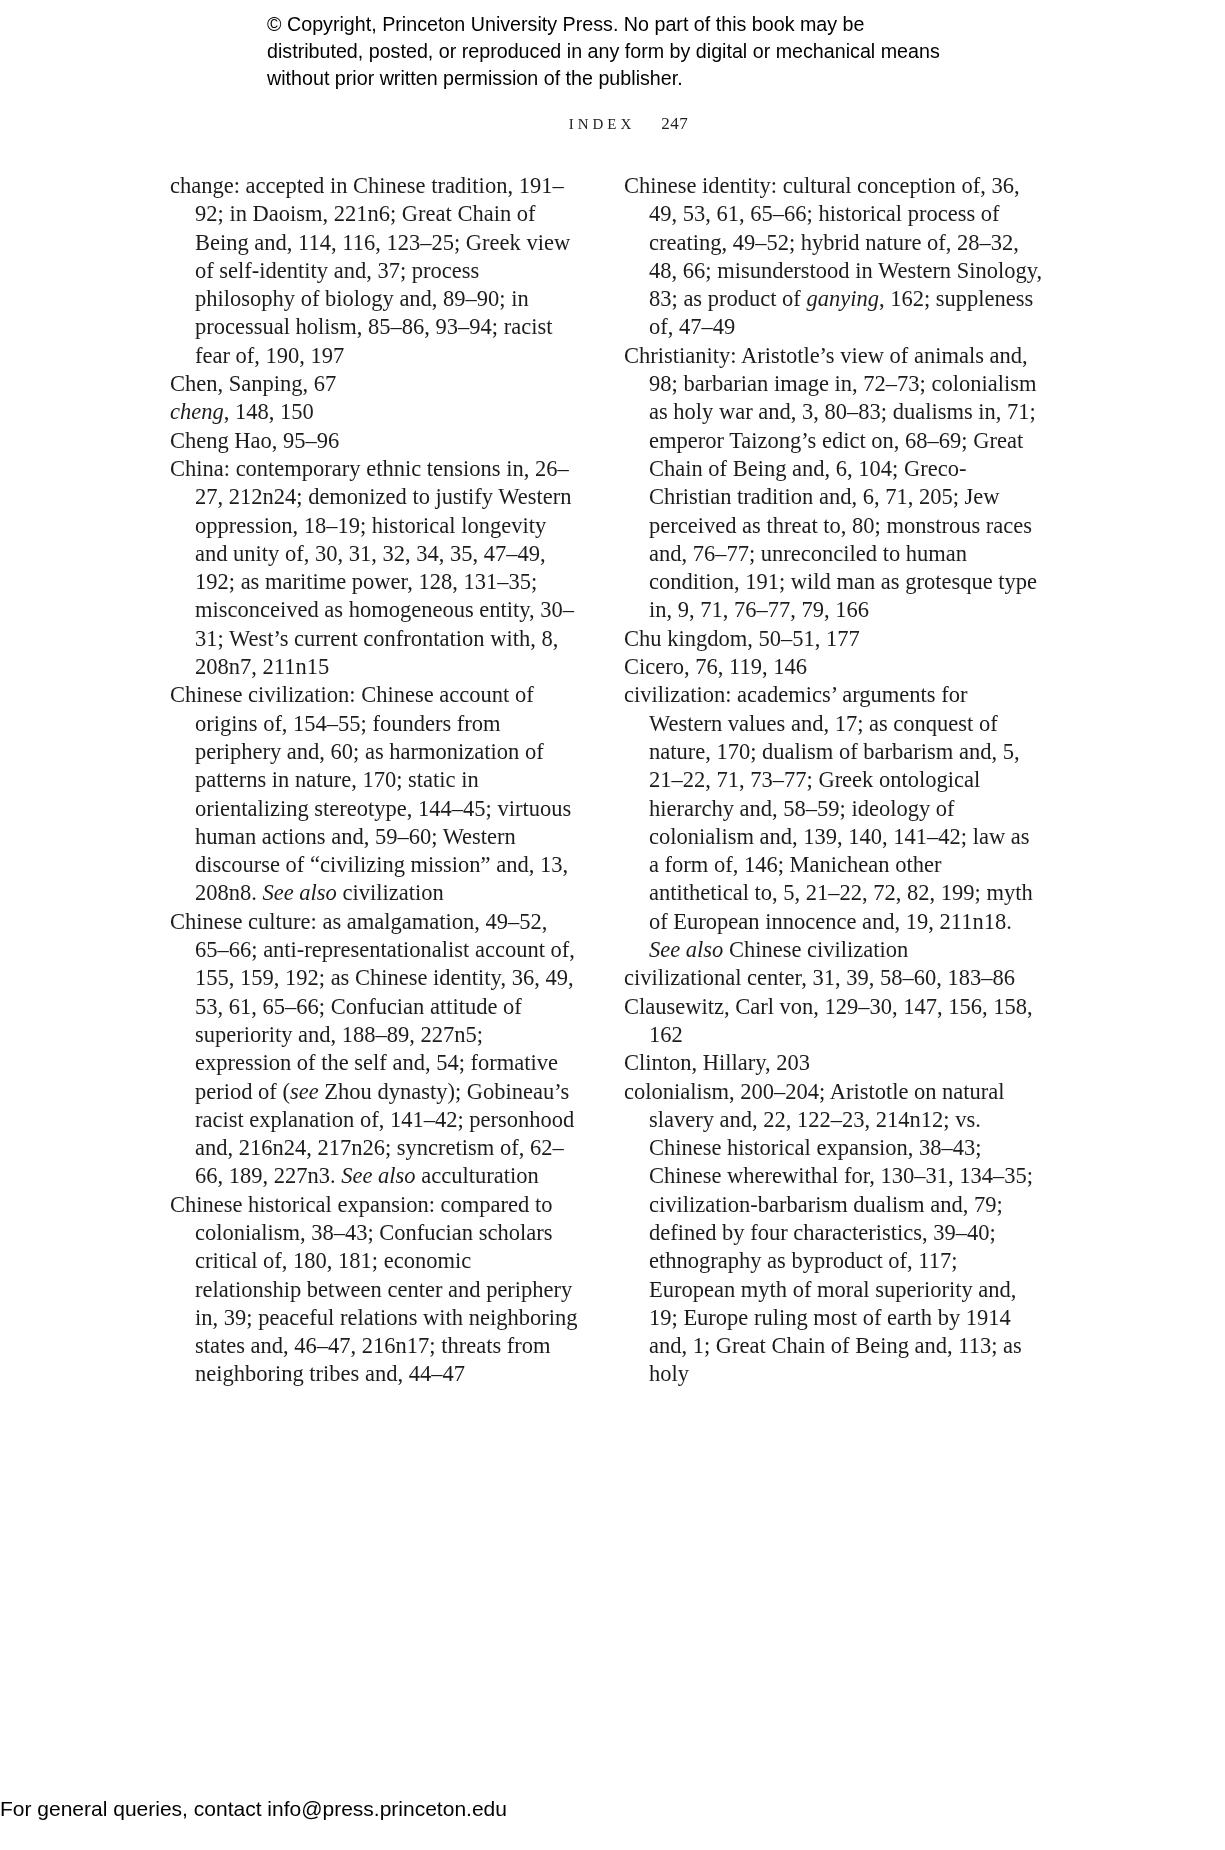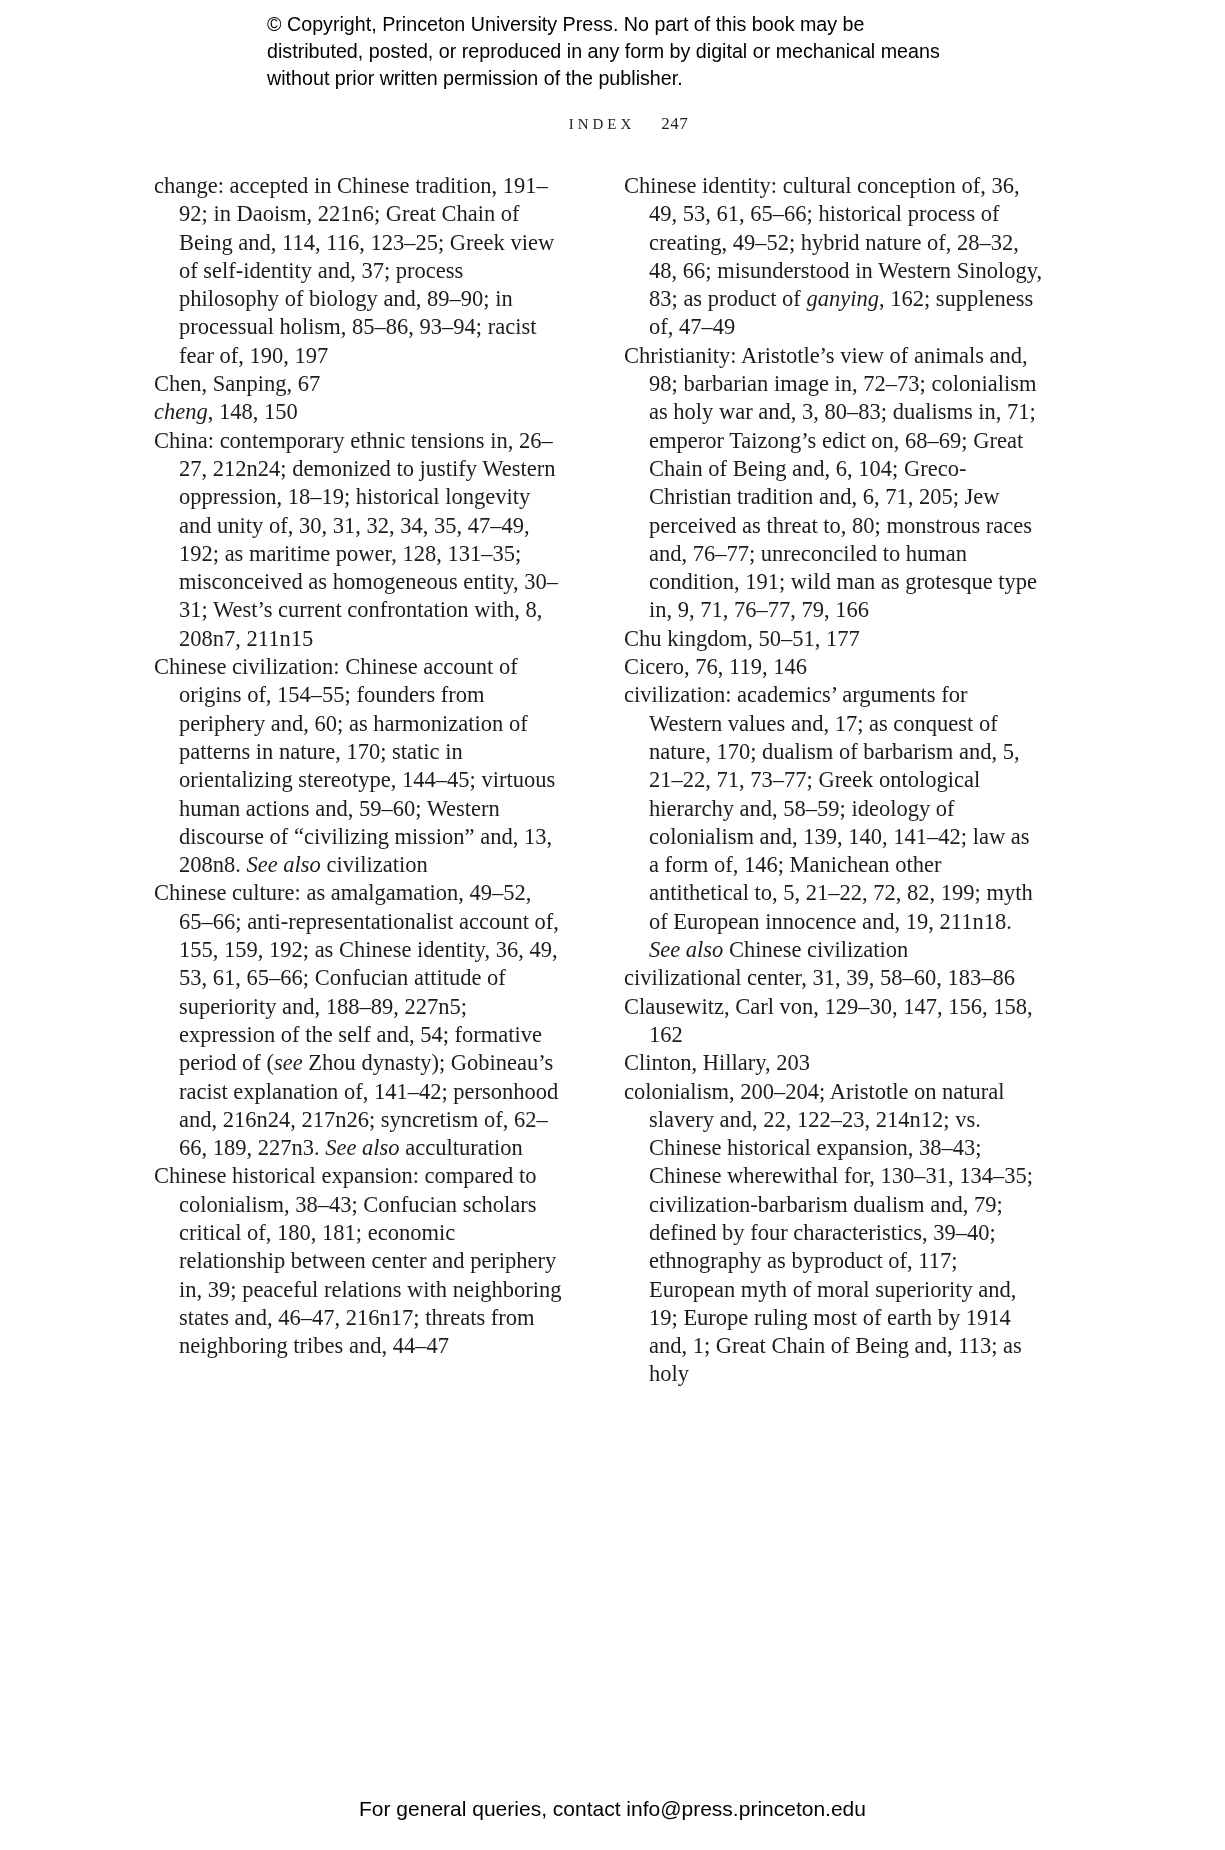--- a/index.html
+++ b/index.html
@@ -45,52 +45,52 @@
     }
     .column {
       position: absolute;
       top: 172px;
       width: 420px;
       font-family: "Liberation Serif", serif;
       font-size: 22.5px;
       line-height: 28.3px;
       color: #1c1c1c;
     }
-    .col-left { left: 154px; width: 412px; }
+    .col-left { left: 170px; width: 412px; }
     .col-right { left: 624px; width: 420px; }
     .entry {
       padding-left: 25px;
       text-indent: -25px;
       margin: 0;
     }
     .entry i { font-style: italic; }
     .footer {
       position: absolute;
       left: 0;
       width: 1225px;
       top: 1797px;
-      text-align: center;
       font-family: "Liberation Sans", sans-serif;
       font-size: 21px;
       color: #000000;
     }
   </style>
 </head>
 <body>
 
 <div class="copyright">© Copyright, Princeton University Press. No part of this book may be distributed, posted, or reproduced in any form by digital or mechanical means without prior written permission of the publisher.</div>
 
 <div class="running-head">
   <span class="title">INDEX</span><span>247</span>
 </div>
 
 <div class="column col-left">
     <p class="entry"><span>change:</span><span> accepted in Chinese tradition, 191–92; in Daoism, 221n6; Great Chain of Being and, 114, 116, 123–25; Greek view of self-identity and, 37; process philosophy of biology and, 89–90; in processual holism, 85–86, 93–94; racist fear of, 190, 197</span></p>
     <p class="entry"><span>Chen, Sanping,</span><span> 67</span></p>
     <p class="entry"><i>cheng</i><span>, 148, 150</span></p>
+    <p class="entry"><span>Cheng Hao,</span><span> 95–96</span></p>
     <p class="entry"><span>China:</span><span> contemporary ethnic tensions in, 26–27, 212n24; demonized to justify Western oppression, 18–19; historical longevity and unity of, 30, 31, 32, 34, 35, 47–49, 192; as maritime power, 128, 131–35; misconceived as homogeneous entity, 30–31; West’s current confrontation with, 8, 208n7, 211n15</span></p>
     <p class="entry"><span>Chinese civilization:</span><span> Chinese account of origins of, 154–55; founders from periphery and, 60; as harmonization of patterns in nature, 170; static in orientalizing stereotype, 144–45; virtuous human actions and, 59–60; Western discourse of “civilizing mission” and, 13, 208n8.</span> <i>See also</i> <span>civilization</span></p>
     <p class="entry"><span>Chinese culture:</span><span> as amalgamation, 49–52, 65–66; anti-representationalist account of, 155, 159, 192; as Chinese identity, 36, 49, 53, 61, 65–66; Confucian attitude of superiority and, 188–89, 227n5; expression of the self and, 54; formative period of (</span><i>see</i><span> Zhou dynasty); Gobineau’s racist explanation of, 141–42; personhood and, 216n24, 217n26; syncretism of, 62–66, 189, 227n3.</span> <i>See also</i> <span>acculturation</span></p>
     <p class="entry"><span>Chinese historical expansion:</span><span> compared to colonialism, 38–43; Confucian scholars critical of, 180, 181; economic relationship between center and periphery in, 39; peaceful relations with neighboring states and, 46–47, 216n17; threats from neighboring tribes and, 44–47</span></p>
   </div>
 <div class="column col-right">
     <p class="entry"><span>Chinese identity:</span><span> cultural conception of, 36, 49, 53, 61, 65–66; historical process of creating, 49–52; hybrid nature of, 28–32, 48, 66; misunderstood in Western Sinology, 83; as product of </span><i>ganying</i><span>, 162; suppleness of, 47–49</span></p>
     <p class="entry"><span>Christianity:</span><span> Aristotle’s view of animals and, 98; barbarian image in, 72–73; colonialism as holy war and, 3, 80–83; dualisms in, 71; emperor Taizong’s edict on, 68–69; Great Chain of Being and, 6, 104; Greco-Christian tradition and, 6, 71, 205; Jew perceived as threat to, 80; monstrous races and, 76–77; unreconciled to human condition, 191; wild man as grotesque type in, 9, 71, 76–77, 79, 166</span></p>
     <p class="entry"><span>Chu kingdom,</span><span> 50–51, 177</span></p>
     <p class="entry"><span>Cicero,</span><span> 76, 119, 146</span></p>

